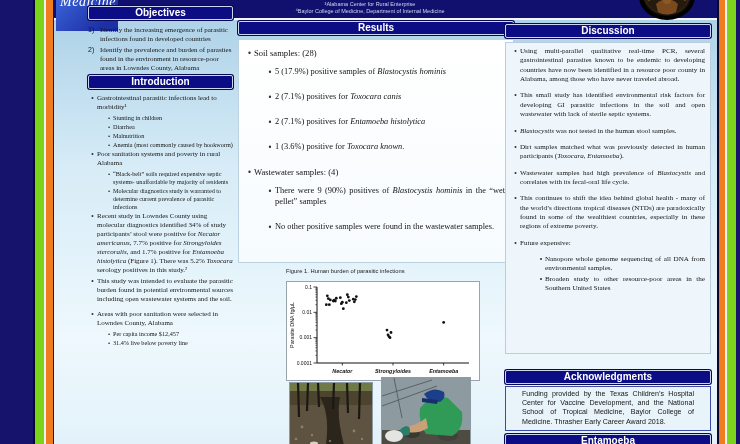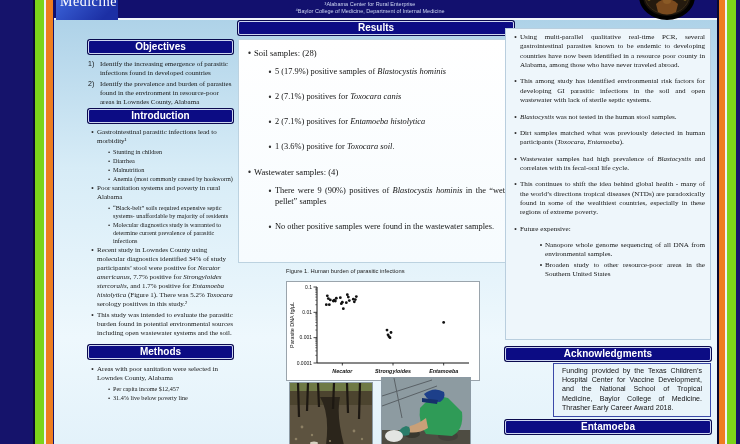--- a/index.html
+++ b/index.html
@@ -6,32 +6,32 @@
   #stage{position:relative;width:740px;height:444px;overflow:hidden;
          background:#15136b;font-family:"Liberation Sans",sans-serif;}
   
   .stripe{position:absolute;top:0;height:444px;}
   
   #content-bg{position:absolute;left:54px;top:19px;width:663px;height:425px;
       background:linear-gradient(180deg,#aed2e8 0%,#d7ecf7 35%,#eef8fd 75%,#e3f2fa 100%);}
   #header-band{position:absolute;left:54px;top:0;width:663px;height:19px;background:#12106e;}
   #header-sep{position:absolute;left:54px;top:18px;width:663px;height:2px;background:#f2f6fb;}
   
-  #logo-box{position:absolute;left:56px;top:0;width:62px;height:20px;overflow:hidden;
-      background:linear-gradient(135deg,#3a62d8 0%,#1c2fa4 80%);}
+  #logo-box{position:absolute;left:56px;top:0;width:62px;height:31px;overflow:hidden;
+      background:linear-gradient(135deg,#3a62d8 0%,#1c2fa4 80%);font-style:italic;}
   #logo-box .logo-text{position:absolute;left:4px;top:-6px;color:#fff;
       font-family:"Liberation Serif",serif;font-size:14px;letter-spacing:.5px;}
   
   #affiliations{position:absolute;left:230px;top:1px;width:280px;text-align:center;
       color:#cdd6f2;font-size:5.5px;line-height:1.3;}
   
   #seal{position:absolute;left:634px;top:-26px;width:66px;height:46px;}
   
   .col{position:absolute;}
-  #col-left{left:88px;top:40px;width:145px;}
+  #col-left{left:88px;top:6px;width:145px;}
   #col-mid{left:238px;top:21px;width:276px;}
   #col-right{left:505px;top:24px;width:206px;}
   
   .sec-bar{background:#0c0c84;border:1px solid #cdd5f0;border-radius:2px;
       color:#fff;font-weight:bold;text-align:center;font-size:10px;
       line-height:12px;height:12px;box-shadow:0 0 0 1px #0a0a4e;}
   
   .body-sm{font-size:7px;color:#161616;line-height:1.28;}
   .bl-row{display:flex;margin:0 0 2px 0;}
   .bl-marker{flex:0 0 9px;text-align:center;color:#333;}
@@ -56,23 +56,23 @@
   
   .photo{position:absolute;border:1px solid #8c9aa4;}
   #photo-1{left:289px;top:382px;width:82px;height:62px;}
   #photo-2{left:381px;top:377px;width:88px;height:67px;}
   
   #discussion-body{margin-top:4px;background:#eef6fb;border:1px solid #b9cede;
       padding:4px 5px;font-size:7.1px;line-height:1.32;color:#141414;height:302px;}
   #discussion-list .bl-row{margin:0 0 7px 0;}
   #discussion-list .bl-text{text-align:justify;}
   #discussion-list .bl-sub{font-size:7.1px;margin:0 0 1px 26px;}
-  #ack-bar{margin-top:7px;}
+  #ack-bar{margin-top:16px;}
   #ack-box{margin-top:2px;border:1px solid #3b49a8;background:#e9f4fa;
-      padding:3px 8px;font-size:7.1px;line-height:1.3;color:#141414;text-align:justify;margin-left:48px;}
+      padding:3px 16px;font-size:7.1px;line-height:1.3;color:#141414;text-align:justify;}
   #ref-bar{margin-top:3px;}
   i{font-style:italic;}
 </style>
 </head>
 <body>
 
 <div id="stage">
 
   <div class="stripe" style="left:33px;width:2px;background:#090930;"></div>
   <div class="stripe" style="left:35px;width:9px;background:#7cd41a;"></div>
@@ -155,21 +155,20 @@
         <div class="bl-row">
           <span class="bl-marker">•</span>
           <span class="bl-text">Recent study in Lowndes County using molecular diagnostics identified 34% of study participants’ stool were positive for <i>Necator americanus</i>, 7.7% positive for <i>Strongyloides stercoralis</i>, and 1.7% positive for <i>Entamoeba histolytica</i> (Figure 1). There was 5.2% <i>Toxocara</i> serology positives in this study.²</span>
         </div>
         <div class="bl-row">
           <span class="bl-marker">•</span>
           <span class="bl-text">This study was intended to evaluate the parasitic burden found in potential environmental sources including open wastewater systems and the soil.</span>
         </div>
       </div>
 
-    <div class="sec-bar" style="margin-top:7px;">Methods</div>
     <div class="body-sm" style="margin-top:6px;" id="methods-list">
         <div class="bl-row">
           <span class="bl-marker">•</span>
           <span class="bl-text">Areas with poor sanitation were selected in Lowndes County, Alabama</span>
         </div>
         <div class="bl-sub">
           <span class="bl-marker">•</span>
           <span class="bl-text">Per capita income $12,457</span>
         </div>
         <div class="bl-sub">
@@ -195,21 +194,21 @@
           <div class="bl-sub">
             <span class="bl-marker">•</span>
             <span class="bl-text">2 (7.1%) positives for <i>Toxocara canis</i></span>
           </div>
           <div class="bl-sub">
             <span class="bl-marker">•</span>
             <span class="bl-text">2 (7.1%) positives for <i>Entamoeba histolytica</i></span>
           </div>
           <div class="bl-sub">
             <span class="bl-marker">•</span>
-            <span class="bl-text">1 (3.6%) positive for <i>Toxocara soil</i>.</span>
+            <span class="bl-text">1 (3.6%) positive for <i>Toxocara known</i>.</span>
           </div>
           <div class="bl-row">
             <span class="bl-marker">•</span>
             <span class="bl-text">Wastewater samples: (4)</span>
           </div>
           <div class="bl-sub">
             <span class="bl-marker">•</span>
             <span class="bl-text">There were 9 (90%) positives of <i>Blastocystis hominis</i> in the “wet pellet” samples</span>
           </div>
           <div class="bl-sub">
@@ -330,29 +329,30 @@
     <ellipse cx="66" cy="58" rx="10" ry="5" fill="#43413a"></ellipse>
     <path d="M38 30 Q50 16 66 20 L80 34 Q82 52 70 58 L44 56 Q36 44 38 30 Z" fill="#2f9b57"></path>
     <path d="M42 16 Q52 8 62 14 Q64 20 58 24 Q46 24 42 16 Z" fill="#1d3f8a"></path>
     <path d="M40 20 L56 22 L55 26 L40 24 Z" fill="#16306b"></path>
     <path d="M44 40 Q36 46 28 48 L26 54 Q36 56 46 50 Z" fill="#c9a078"></path>
     <path d="M24 48 Q18 50 16 55 Q20 59 27 57 Q29 52 27 49 Z" fill="#2a7d6a"></path>
     <ellipse cx="12" cy="58" rx="9" ry="6" fill="#e3e5e2"></ellipse>
   </svg>
 
   <div id="col-right" class="col">
+    <div class="sec-bar">Discussion</div>
     <div id="discussion-body">
       <div id="discussion-list">
           <div class="bl-row">
             <span class="bl-marker">•</span>
             <span class="bl-text">Using multi-parallel qualitative real-time PCR, several gastrointestinal parasites known to be endemic to developing countries have now been identified in a resource poor county in Alabama, among those who have never traveled abroad.</span>
           </div>
           <div class="bl-row">
             <span class="bl-marker">•</span>
-            <span class="bl-text">This among study has identified environmental risk factors for developing GI parasitic infections in the soil and open wastewater with lack of sterile septic systems.</span>
+            <span class="bl-text">This small study has identified environmental risk factors for developing GI parasitic infections in the soil and open wastewater with lack of sterile septic systems.</span>
           </div>
           <div class="bl-row">
             <span class="bl-marker">•</span>
             <span class="bl-text"><i>Blastocystis</i> was not tested in the human stool samples.</span>
           </div>
           <div class="bl-row">
             <span class="bl-marker">•</span>
             <span class="bl-text">Dirt samples matched what was previously detected in human participants (<i>Toxocara</i>, <i>Entamoeba</i>).</span>
           </div>
           <div class="bl-row">

